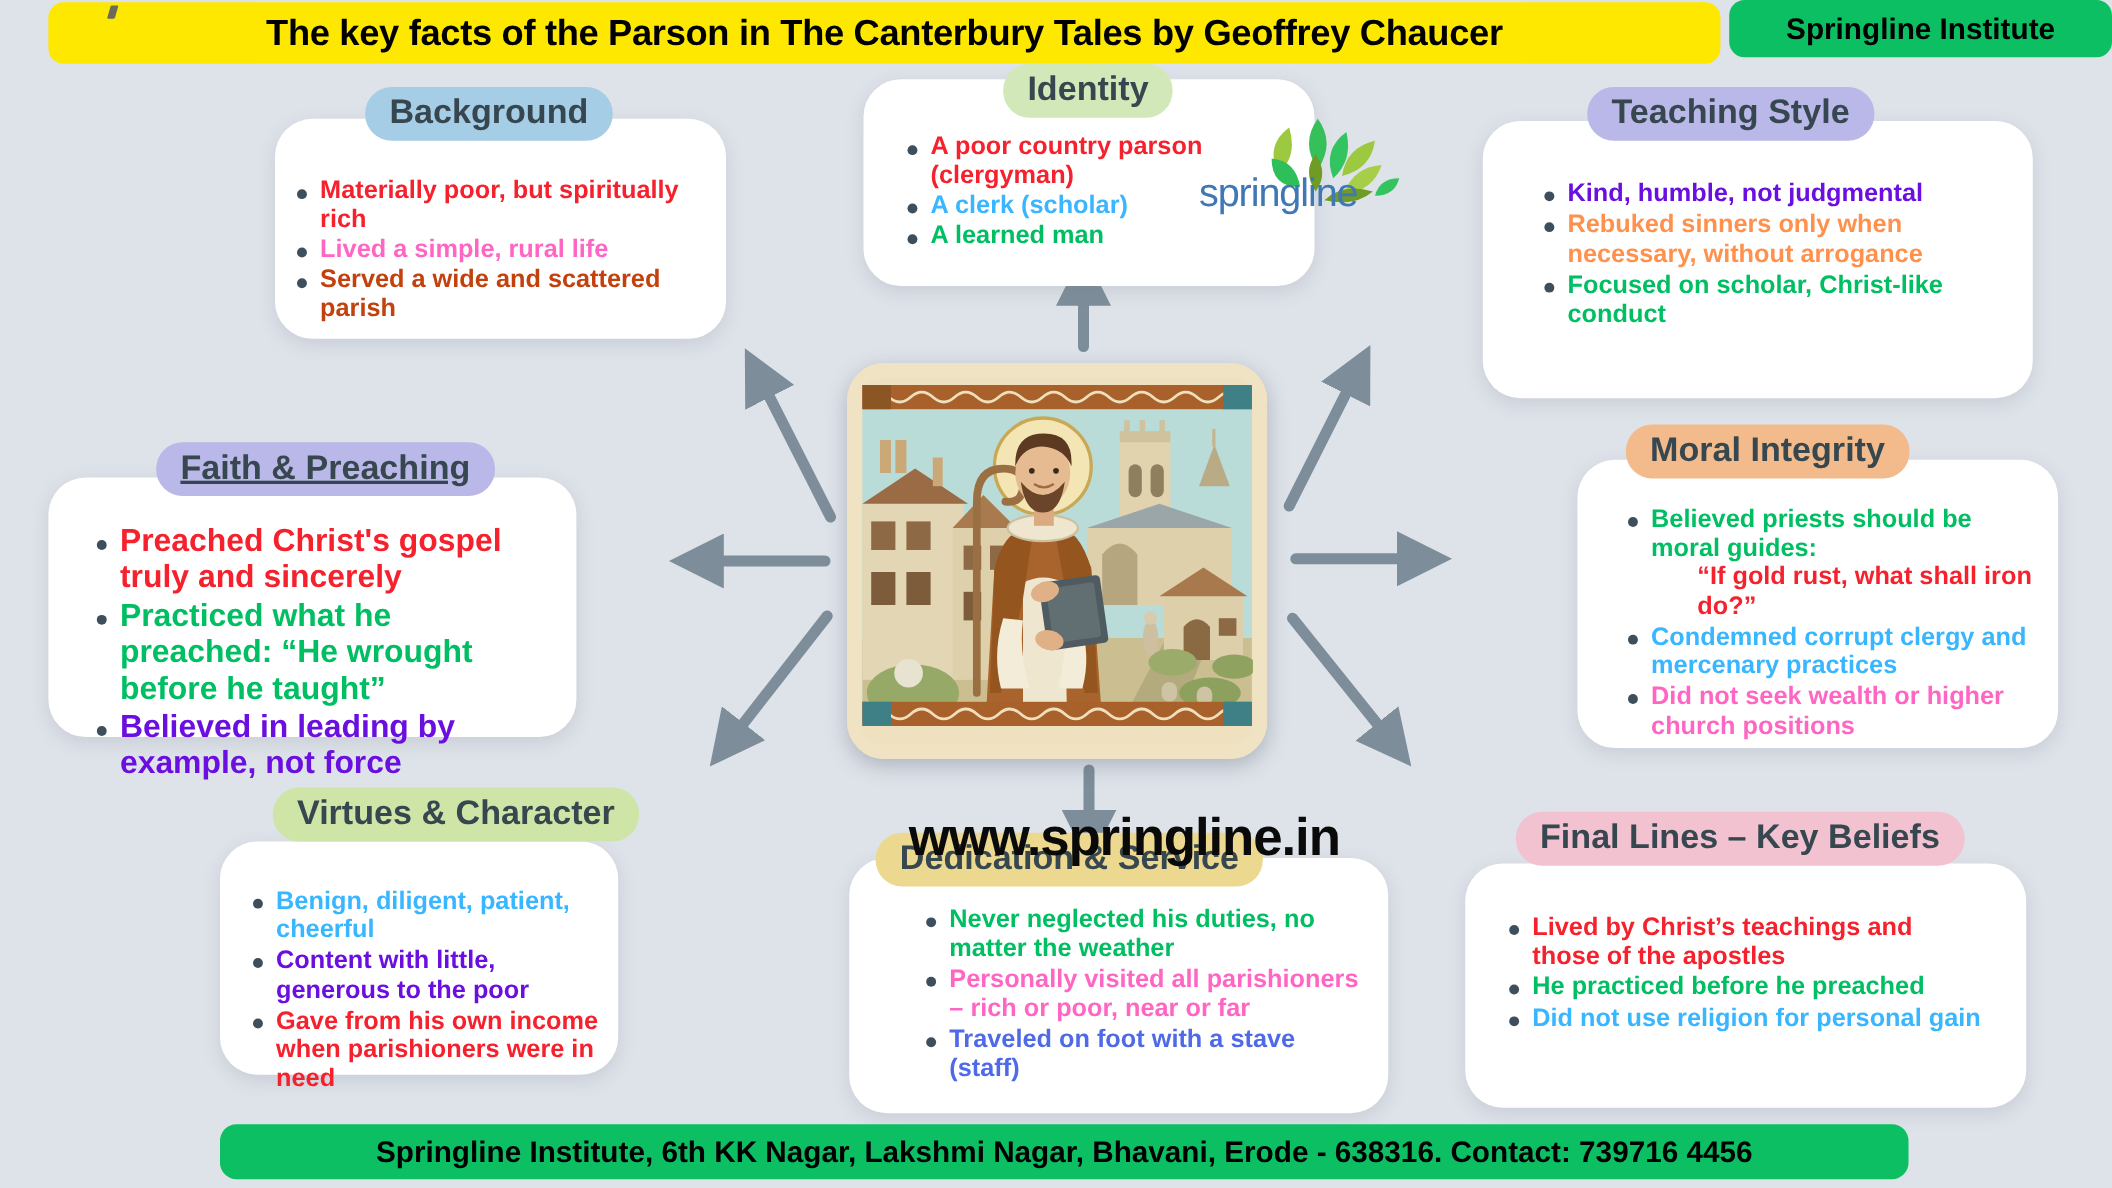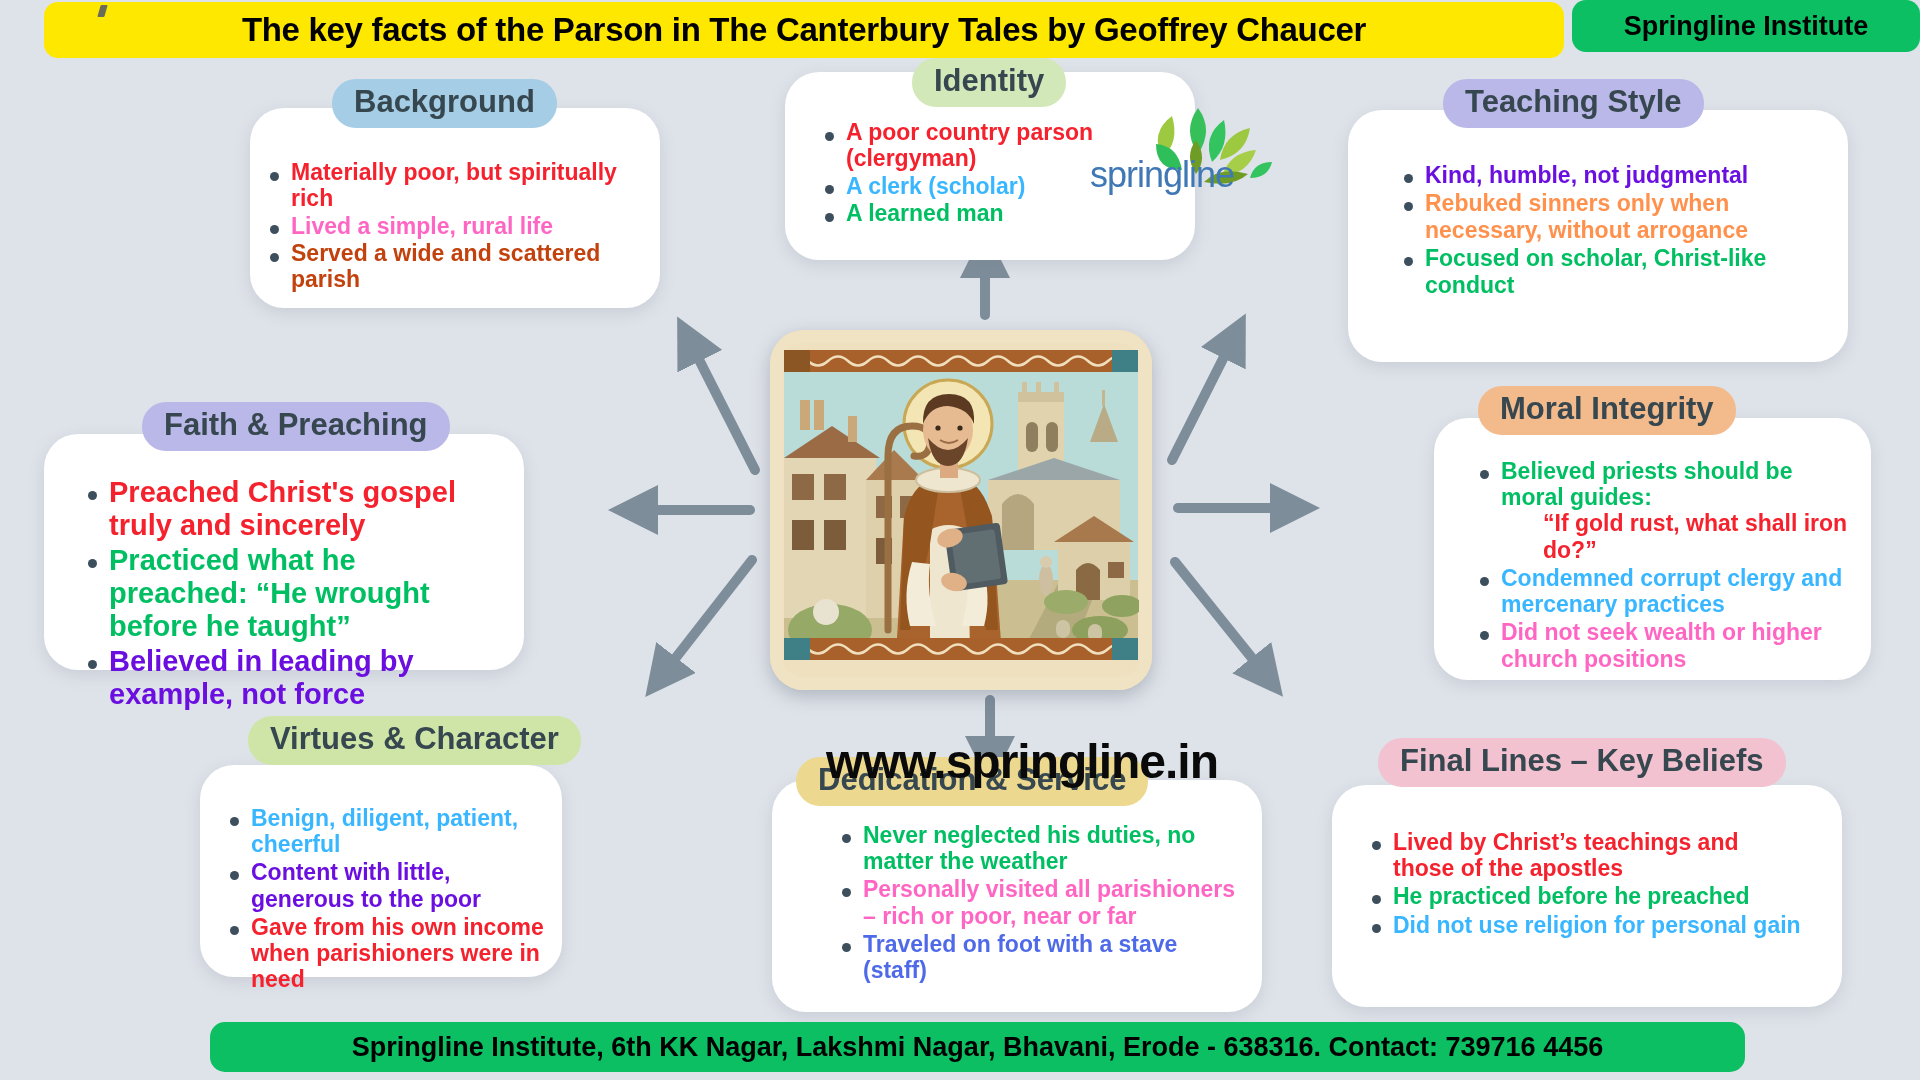--- a/index.html
+++ b/index.html
@@ -83,21 +83,21 @@
   #logo-wrap{ position:absolute; left:1090px; top:100px; width:260px; height:100px; z-index:6; }
   #logo-word{
     position:absolute; left:0px; top:54px;
     font-size:36px; font-weight:400; color:#3f78b4; letter-spacing:-1px;
   }
 
   
   #footer-pill{
     position:absolute; left:200px; top:1022px; width:1535px; height:50px;
     background:#0bbf62; border-radius:15px;
-    display:flex; align-items:center; justify-content:center;margin-left:10px;
+    display:flex; align-items:center; justify-content:center;
   }
   #footer-text{ font-size:27px; font-weight:900; color:#000; white-space:nowrap; }
 
   
   #arrows{ position:absolute; left:0; top:0; width:1920px; height:1080px; pointer-events:none; }
 </style>
 </head>
 <body>
 
 <div id="header-bar">
@@ -155,21 +155,21 @@
 </div>
 <div class="badge" style="left:1443px; top:79px; background:#b9b8e8;">Teaching Style</div>
 
 <div class="card" style="left:44px; top:434px; width:480px; height:236px;">
   <ul class="bl" style="padding:42px 22px 0 38px; font-size:29px; line-height:1.14;">
     <li style="color:#f5212d">Preached Christ's gospel truly and sincerely</li>
     <li style="color:#00bf63">Practiced what he preached: “He wrought before he taught”</li>
     <li style="color:#6a0fe0">Believed in leading by example, not force</li>
   </ul>
 </div>
-<div class="badge" style="left:142px; top:402px; background:#b9b8e8;">Faith &amp; Preaching</div>
+<div class="badge" style="left:142px; top:402px; background:#b9b8e8;text-decoration:underline;">Faith &amp; Preaching</div>
 
 <div class="card" style="left:1392px; top:418px; width:437px; height:262px;margin-left:42px;">
   <ul class="bl" style="padding:40px 18px 0 40px; font-size:23px; line-height:1.14;">
     <li style="color:#00bf63">
       <span>Believed priests should be moral guides:</span>
       <span class="sub" style="color:#f5212d">“If gold rust, what shall iron do?”</span>
     </li>
     <li style="color:#38b6ff">Condemned corrupt clergy and mercenary practices</li>
     <li style="color:#ff66c4">Did not seek wealth or higher church positions</li>
   </ul>

